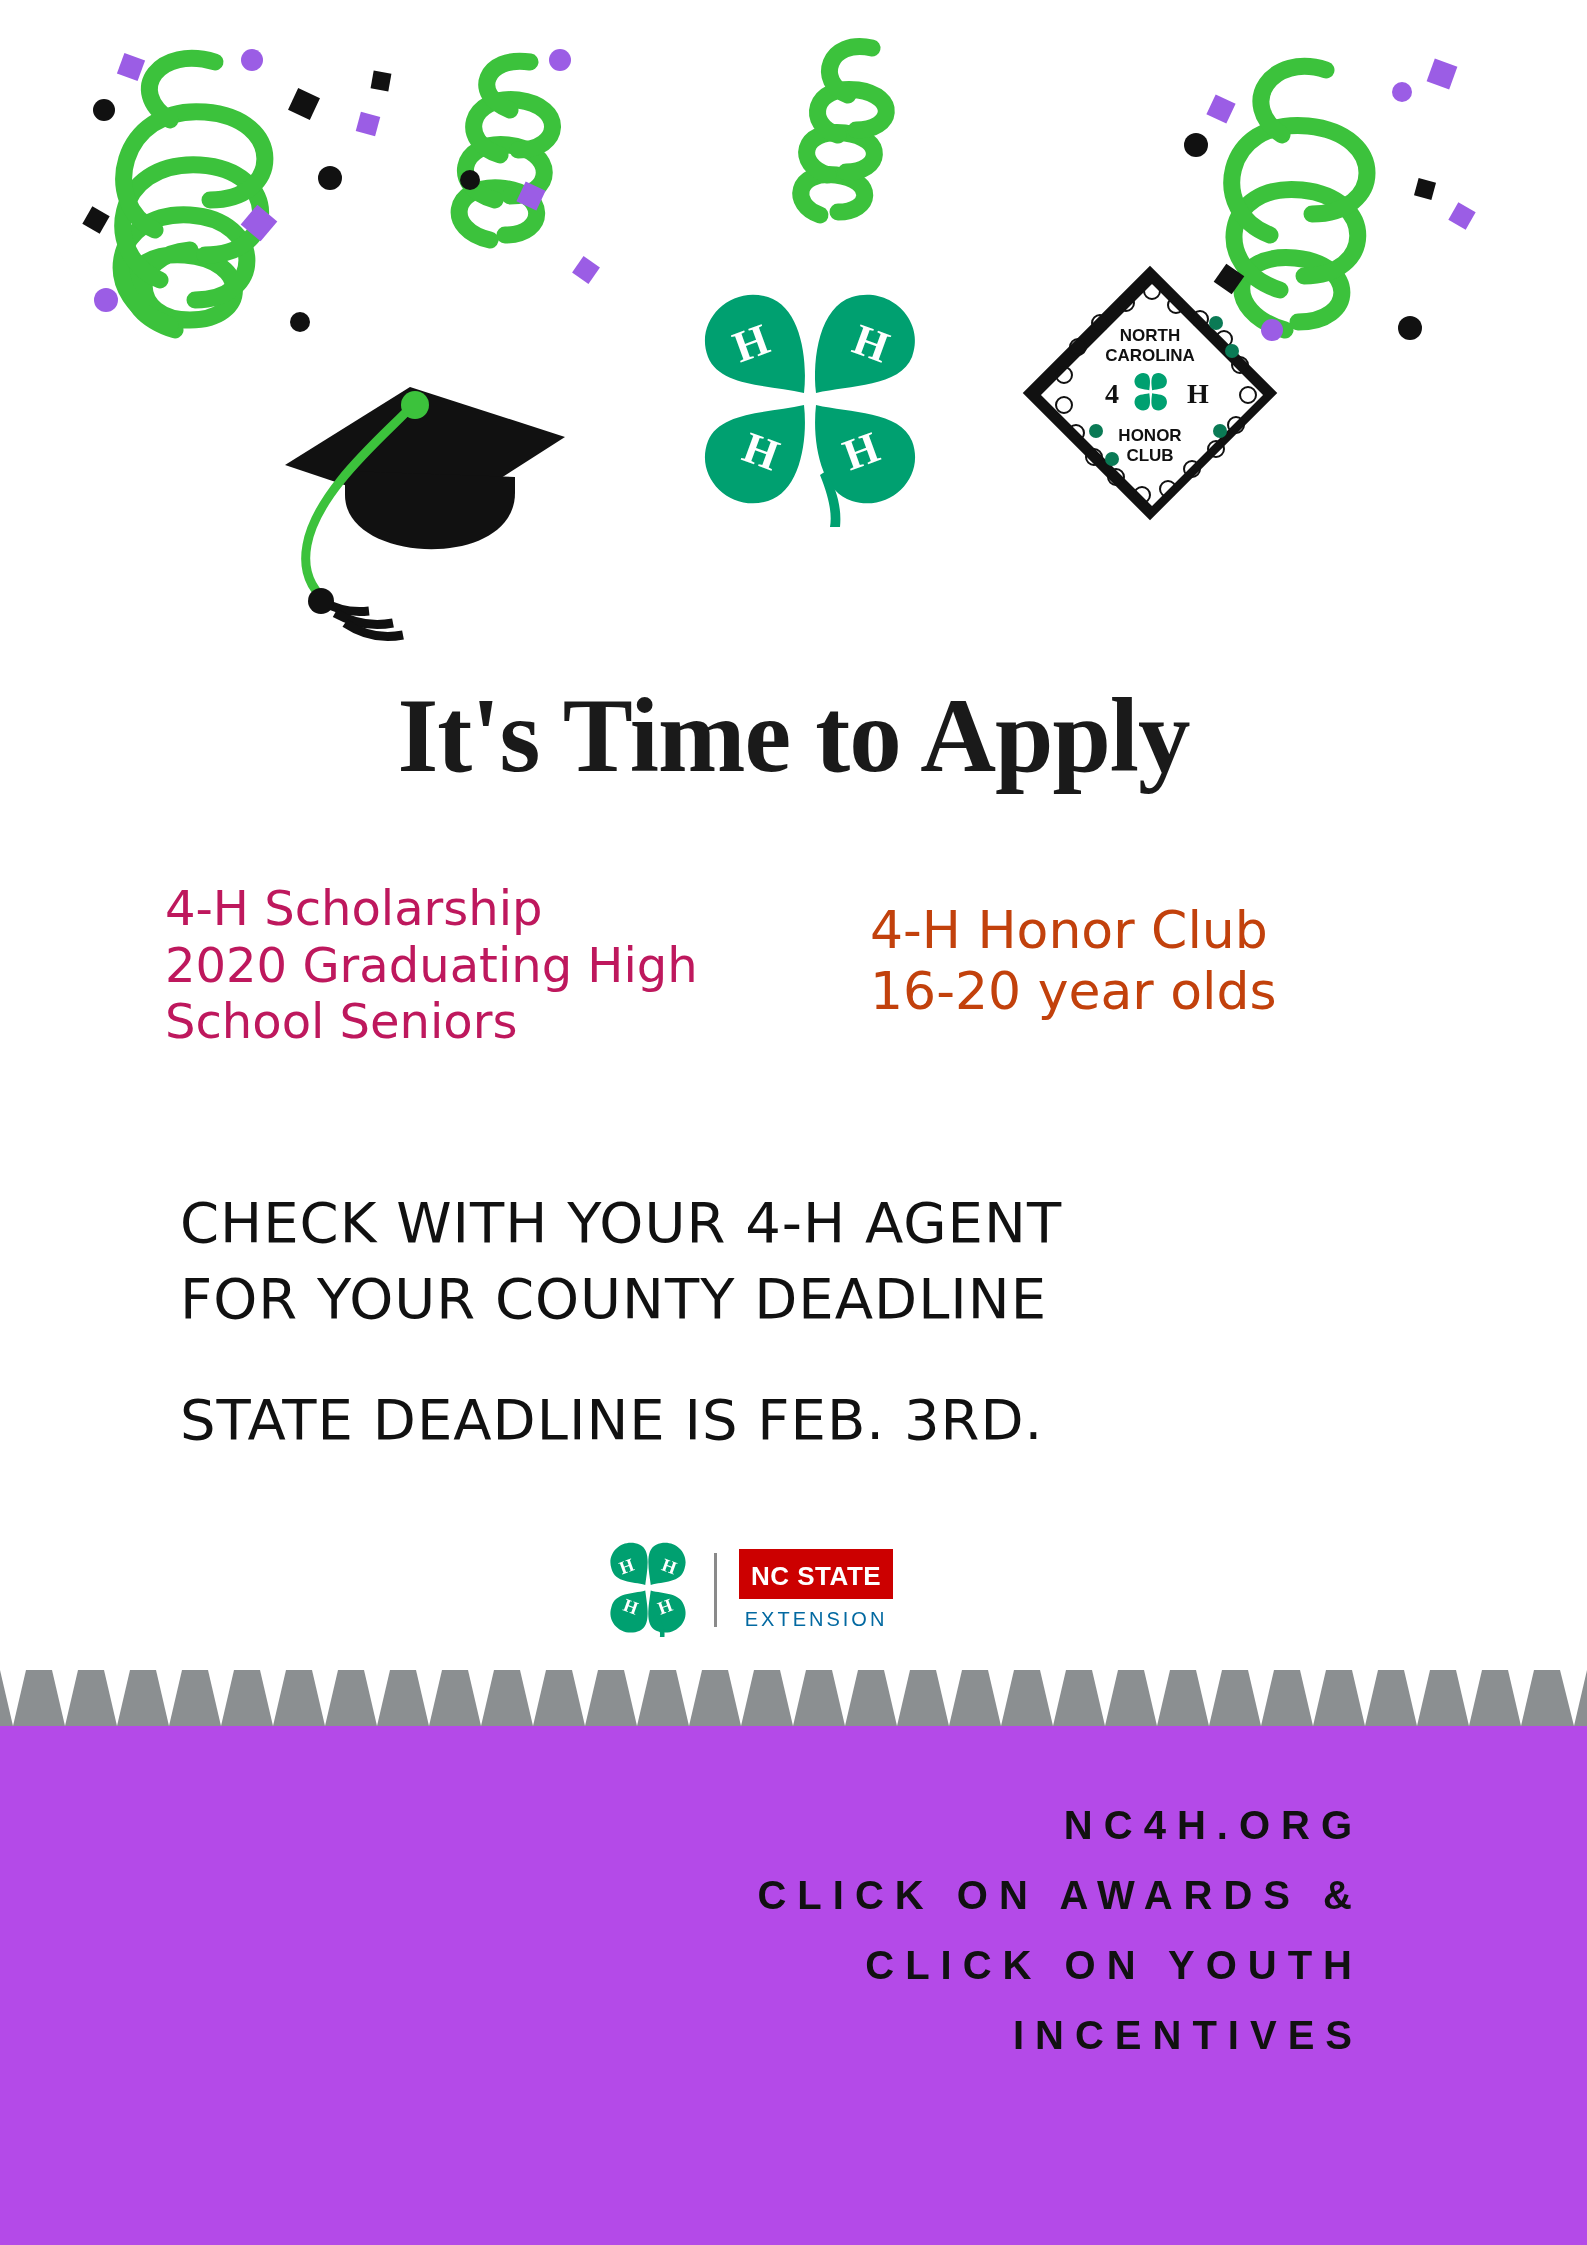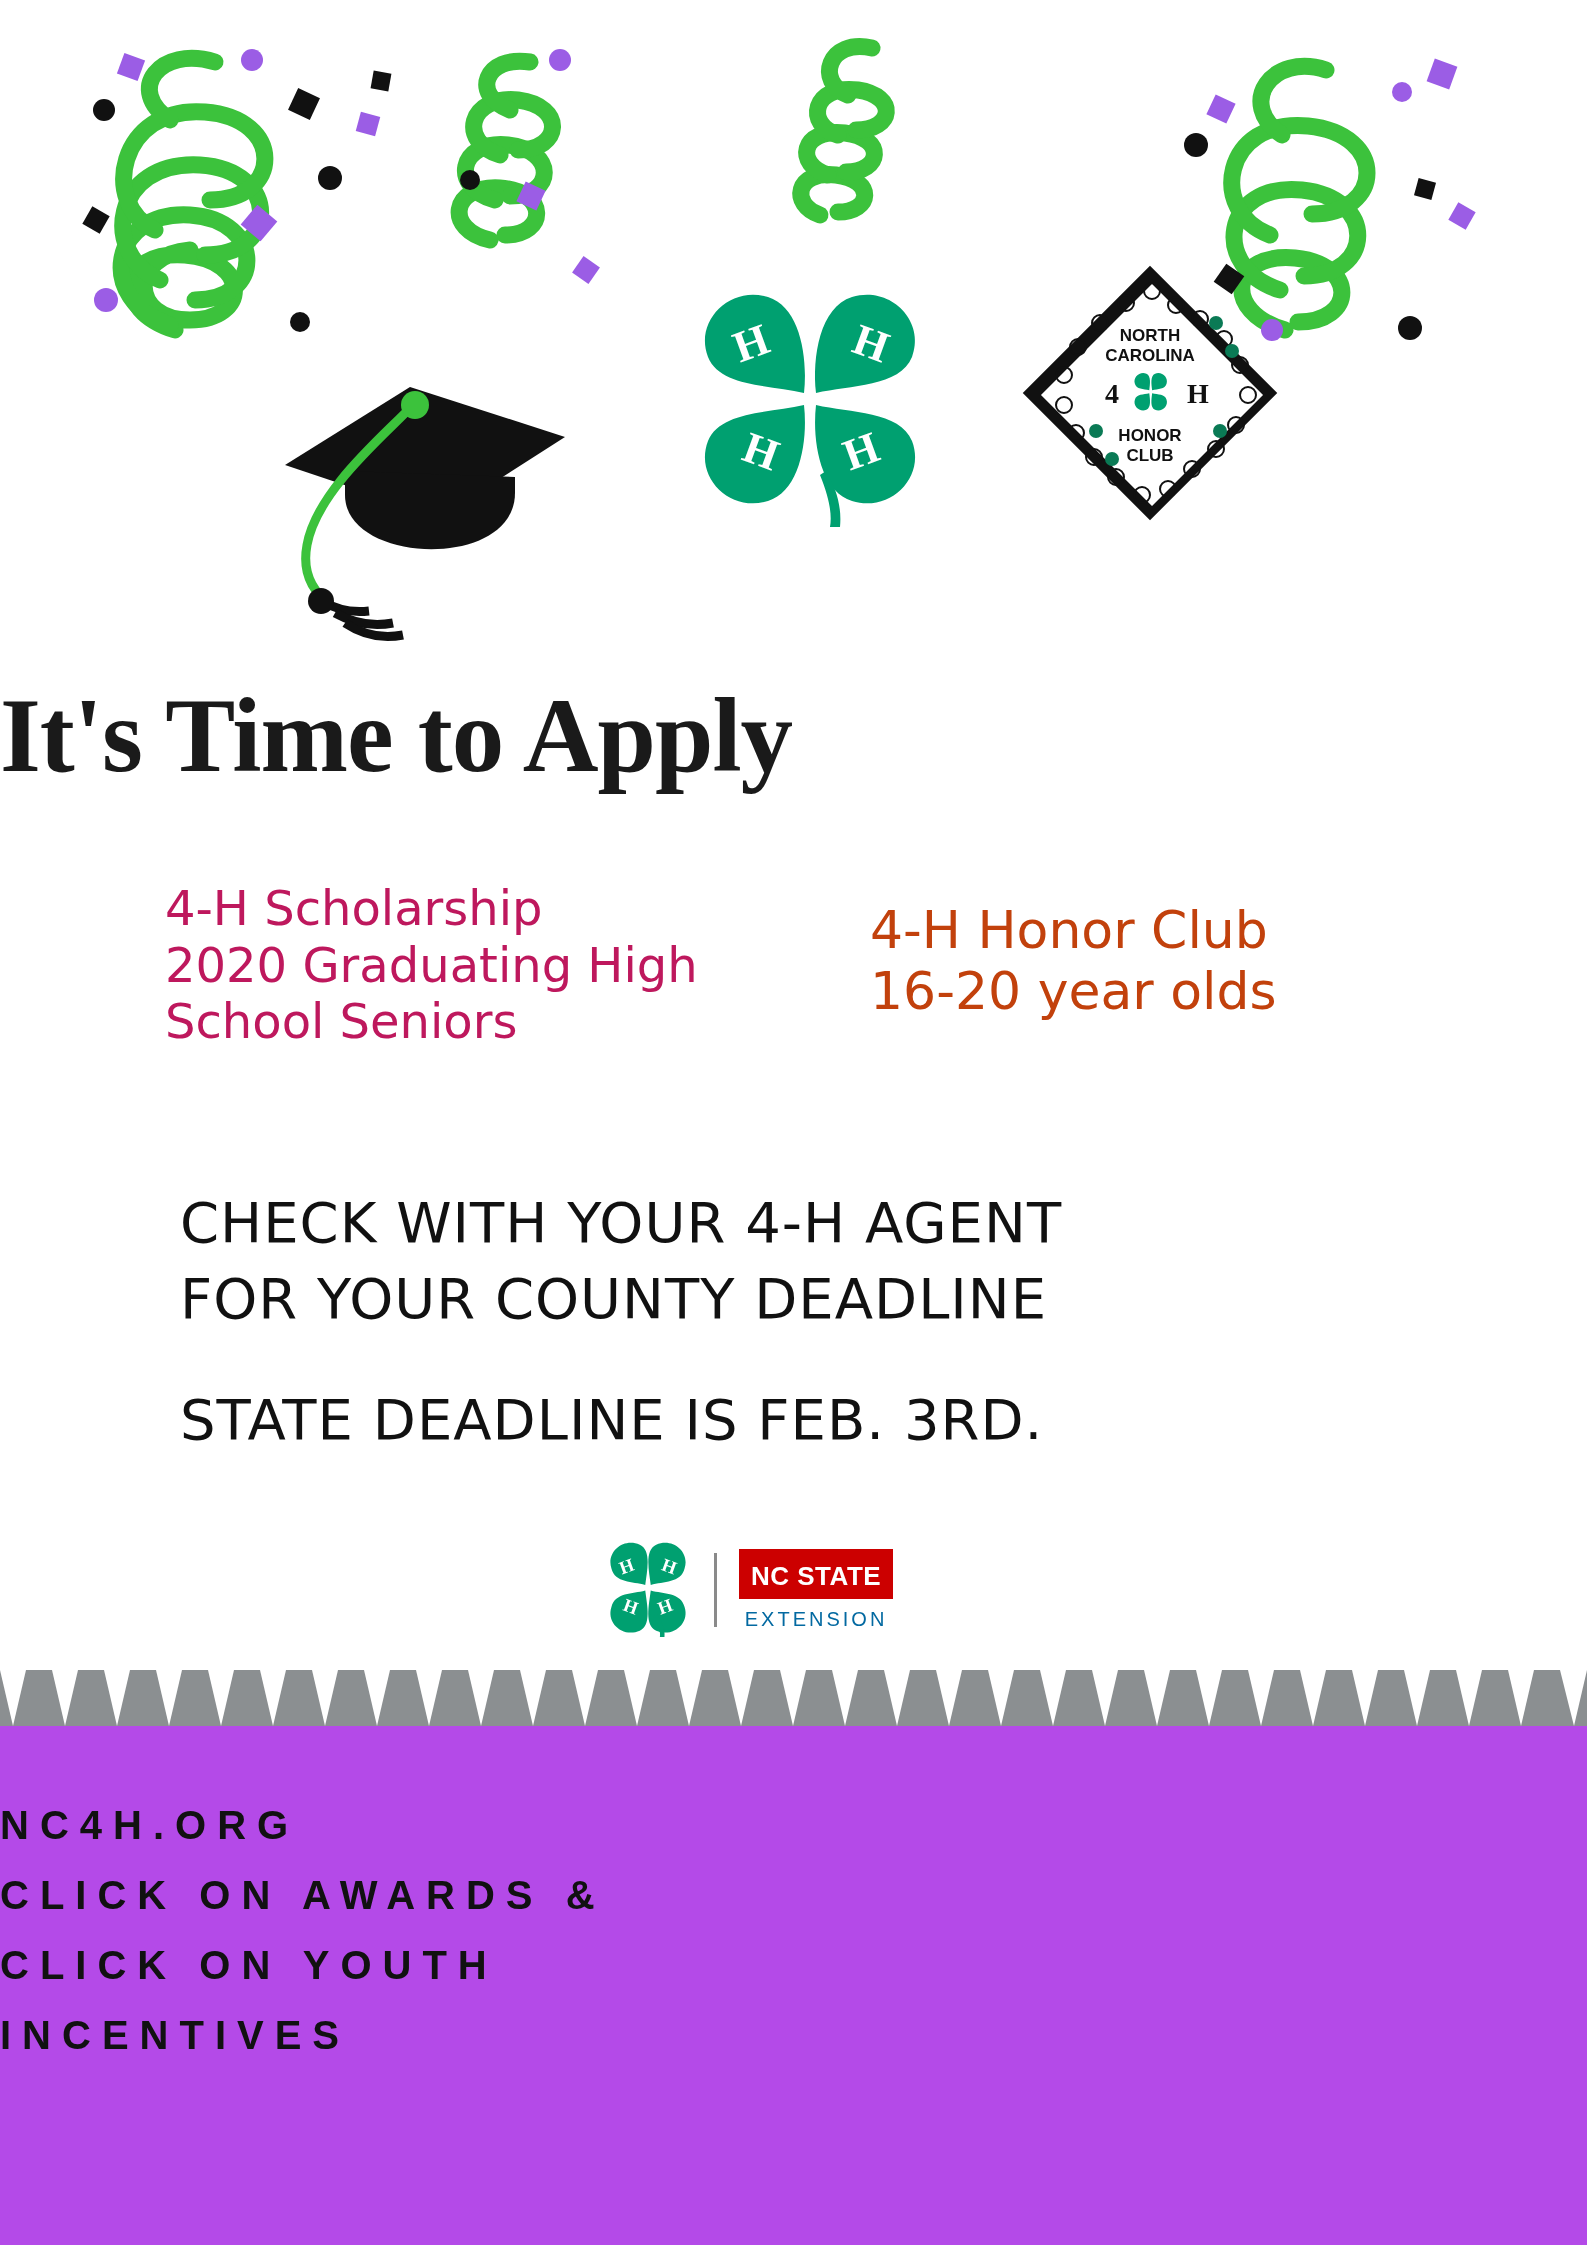--- a/index.html
+++ b/index.html
@@ -59,20 +59,21 @@
     width: 260px;
     height: 300px;
   }
 
   
   .title {
     position: absolute;
     top: 675px;
     left: 0;
     width: 1587px;
+    text-align: center;
     font-family: "Liberation Serif", serif;
     font-weight: bold;
     font-size: 105px;
     color: #1a1a1a;
     letter-spacing: -1px;
   }
 
   
   .col-left {
     position: absolute;
@@ -163,23 +164,23 @@
     position: absolute;
     top: 0;
     left: 0;
     width: 1587px;
     height: 56px;
     background: #8b8f91;
   }
   .footer-text {
     position: absolute;
     top: 120px;
-    left: 0;
+    left: 16px;
     width: 1347px;
-    text-align: left;
+    text-align: right;
     color: #111;
     font-weight: bold;
     font-size: 40px;
     letter-spacing: 11px;
     line-height: 1.75;
     font-family: "Liberation Sans", sans-serif;
   }
 </style>
 </head>
 <body>

